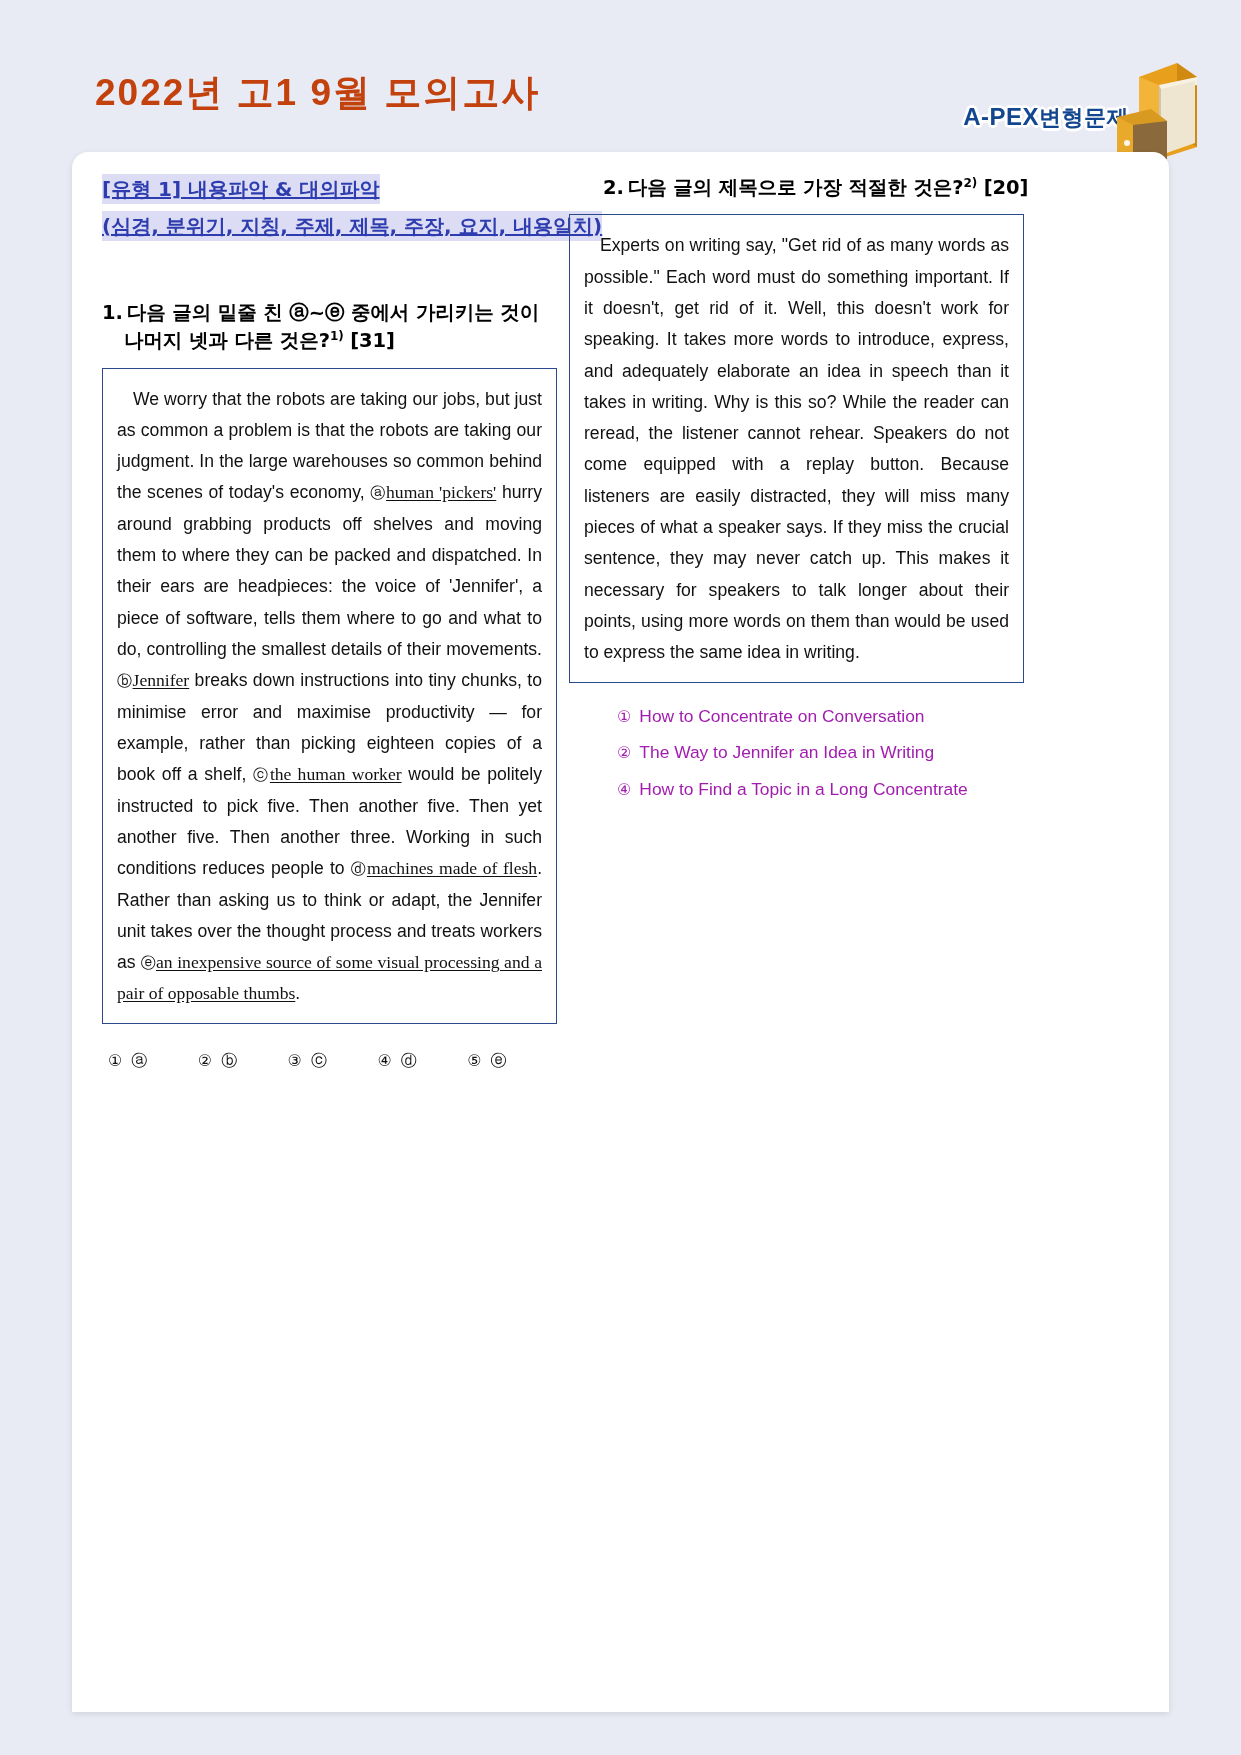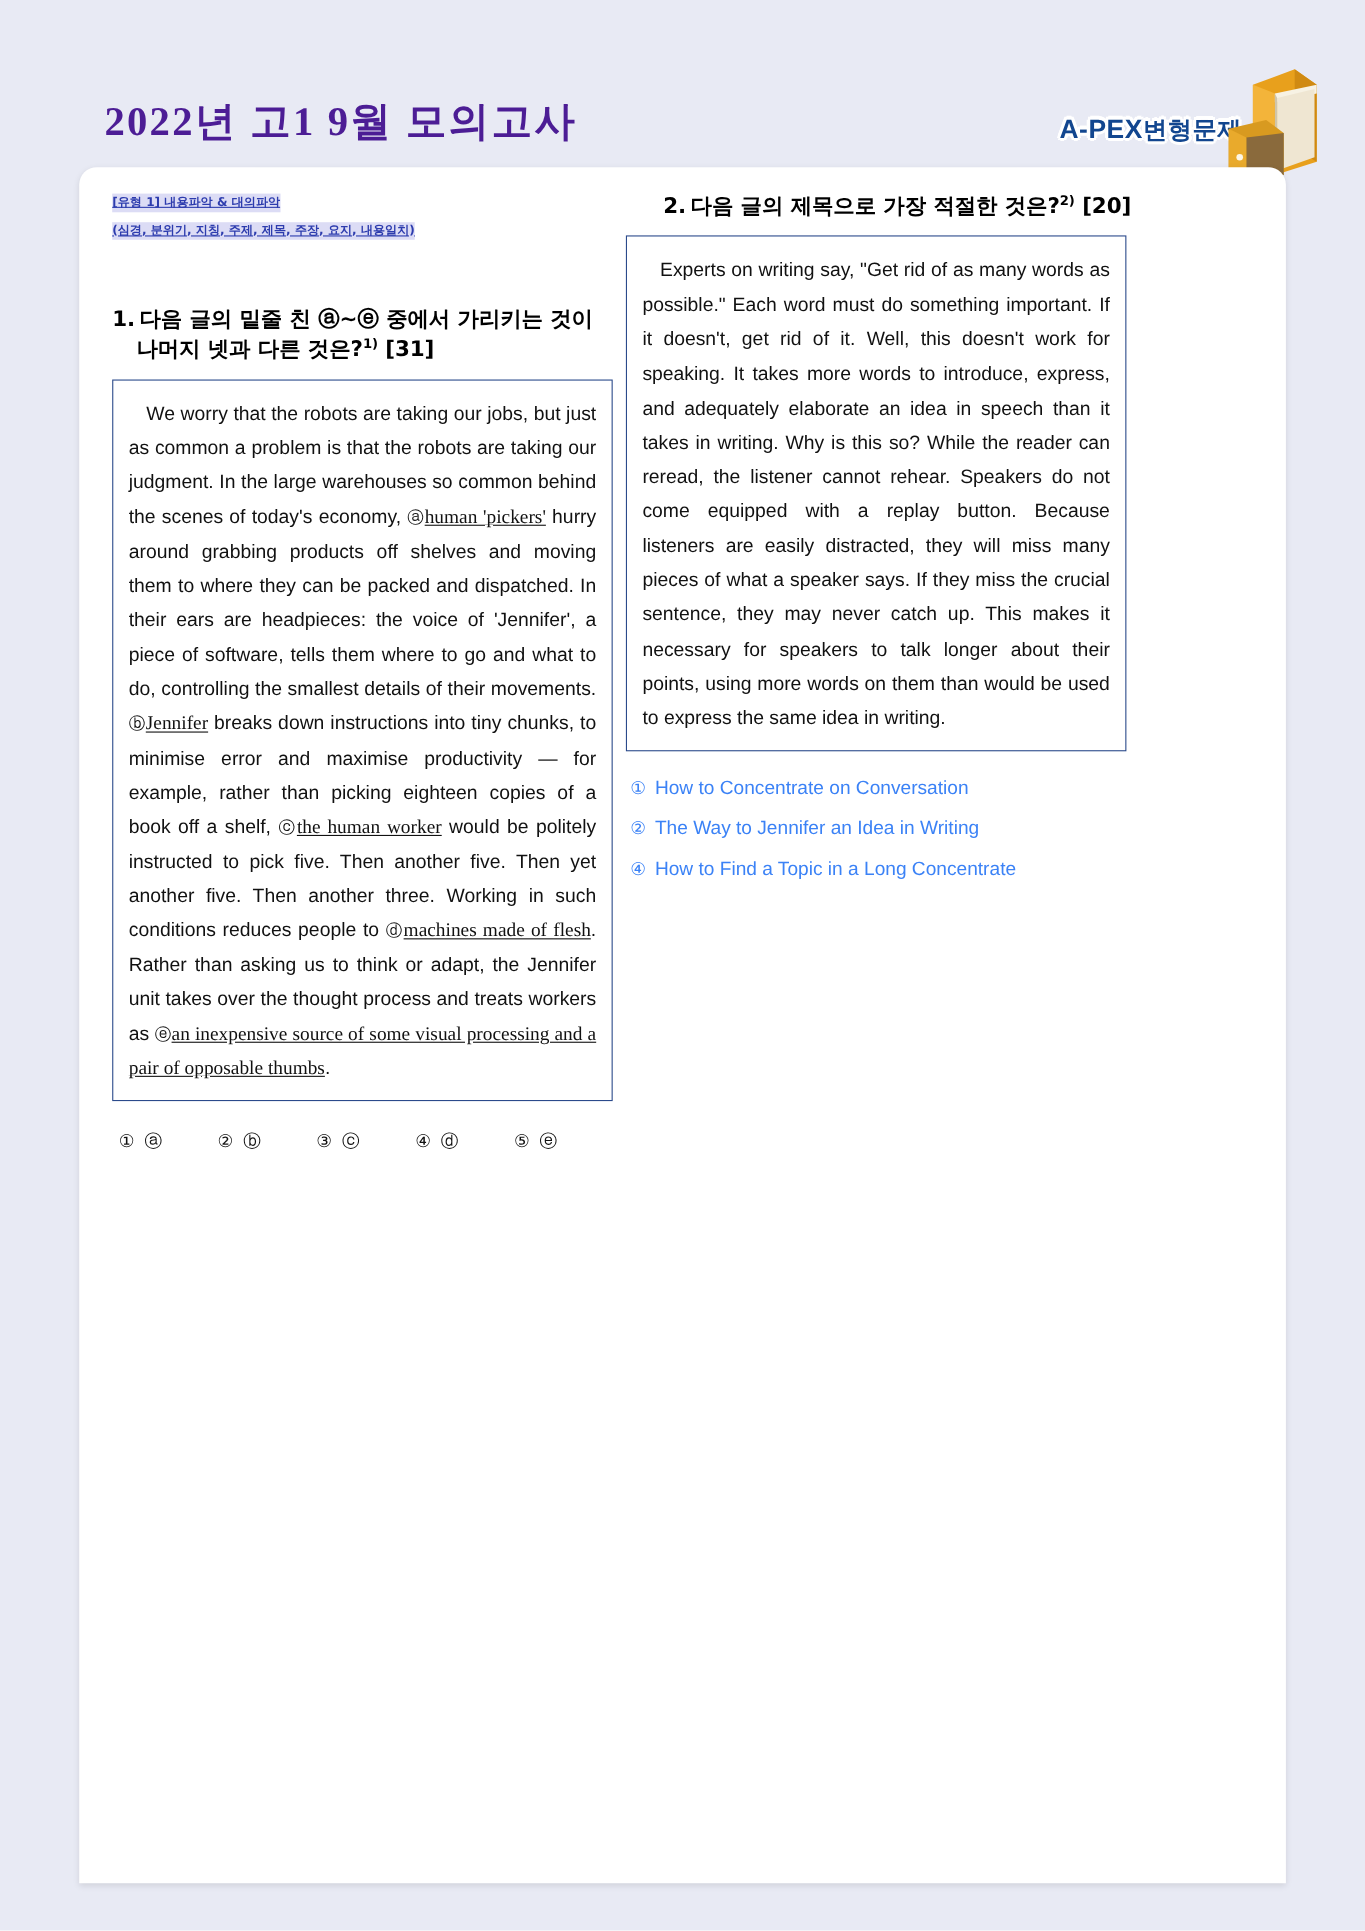--- a/index.html
+++ b/index.html
@@ -18,25 +18,25 @@
   
   .header {
     position: absolute;
     top: 0; left: 0;
     width: 1241px;
     height: 155px;
   }
   .doc-title {
     position: absolute;
     left: 95px;
-    top: 86px;
-    font-family: Liberation Serif, serif;
+    top: 68px;
+    font-family: Liberation Sans, sans-serif;
     font-size: 37px;
     font-weight: bold;
-    color: #4c1d95;
+    color: #c2410c;
     letter-spacing: 2px;
     white-space: nowrap;
   }
   .brand-badge {
     position: absolute;
     right: 112px;
     top: 103px;
     font-size: 24px;
     font-weight: bold;
     color: #12468f;
@@ -81,21 +81,21 @@
     position: absolute;
     top: 22px;
     width: 455px;
   }
   .col-left  { left: 30px; }
   .col-right { left: 497px; }
 
   
   .type-line {
     font-family: "DejaVu Sans", sans-serif;
-    font-size: 11px;
+    font-size: 20px;
     font-weight: bold;
     color: #2d3cae;
     background: #dcdcf5;
     text-decoration: underline;
     display: inline-block;
     line-height: 1.5;
     margin-bottom: 7px;
     white-space: nowrap;
   }
   .type-line.second { margin-bottom: 12px; }
@@ -150,22 +150,23 @@
   .choices-inline .ci .lbl { margin-right: 9px; }
 
   .choices-stack {
     margin-top: 22px;
     padding-left: 4px;
   }
   .choices-stack .cs {
     font-size: 17.4px;
     line-height: 1.35;
     margin-bottom: 13px;
-    color: #3b82f6;
-    white-space: nowrap;
+    color: #a21caf;
+    white-space: nowrap;
+    margin-left: 44px;
   }
   .choices-stack .cs .lbl {
     font-family: "DejaVu Sans", sans-serif;
     font-size: 16px;
     margin-right: 8px;
   }
 </style>
 </head>
 <body>
 

